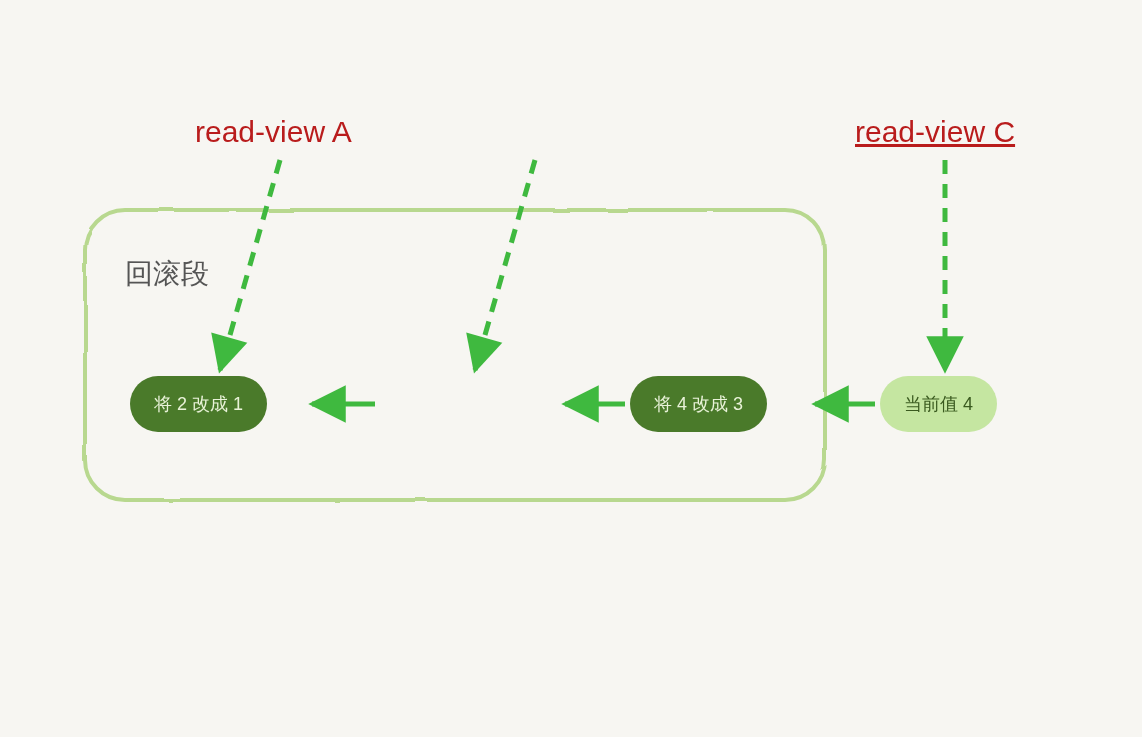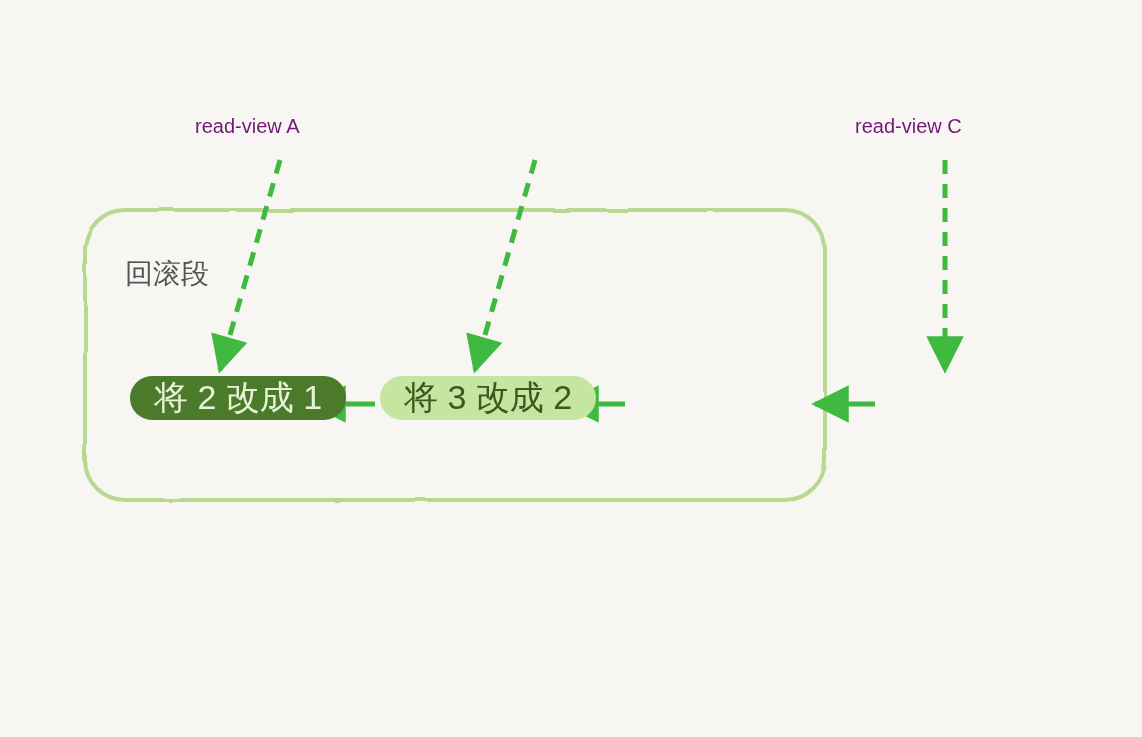--- a/index.html
+++ b/index.html
@@ -10,39 +10,39 @@
     position: relative;
     font-family: "Comic Sans MS", "Segoe Script", cursive, sans-serif;
     overflow: hidden;
   }
   .canvas {
     position: absolute;
     inset: 0;
   }
   .label {
     position: absolute;
-    font-size: 20px;
-    color: #701a75;
+    font-size: 30px;
+    color: #b91c1c;
     font-weight: 500;
     white-space: nowrap;
   }
   .section-label {
     position: absolute;
     font-size: 28px;
     color: #555;
     font-weight: 400;
   }
   .node {
     position: absolute;
-    height: 44px;
+    height: 56px;
     border-radius: 28px;
     display: flex;
     align-items: center;
     justify-content: center;
-    font-size: 34px;
+    font-size: 18px;
     padding: 0 24px;
     white-space: nowrap;
     font-weight: 500;
   }
   .node.dark {
     background: #4a7a2a;
     color: #e8f2d8;
   }
   .node.light {
     background: #c5e6a1;
@@ -77,20 +77,21 @@
     <line x1="280" y1="160" x2="220" y2="370" stroke="#3fb93f" stroke-width="5" stroke-dasharray="14 10" marker-end="url(#arrow-green)"></line>
     <line x1="535" y1="160" x2="475" y2="370" stroke="#3fb93f" stroke-width="5" stroke-dasharray="14 10" marker-end="url(#arrow-green)"></line>
     <line x1="945" y1="160" x2="945" y2="370" stroke="#3fb93f" stroke-width="5" stroke-dasharray="14 10" marker-end="url(#arrow-green)"></line>
 
     <line x1="375" y1="404" x2="312" y2="404" stroke="#3fb93f" stroke-width="5" marker-end="url(#arrow-green)"></line>
     <line x1="625" y1="404" x2="565" y2="404" stroke="#3fb93f" stroke-width="5" marker-end="url(#arrow-green)"></line>
     <line x1="875" y1="404" x2="815" y2="404" stroke="#3fb93f" stroke-width="5" marker-end="url(#arrow-green)"></line>
   </svg>
 
   <div class="label" style="left:195px; top:115px;">read-view A</div>
-  <div class="label" style="left:855px; top:115px;">read-view C</div>
+  <div class="label" style="left:855px; top:115px;text-decoration:underline;">read-view C</div>
 
   <div class="section-label" style="left:125px; top:255px;text-align:center;">回滚段</div>
 
   <div class="node dark" style="left:130px; top:376px;">将 2 改成 1</div>
-  <div class="node light" style="left:380px; top:376px;">将 3 改成 2</div>
+  <div class="node dark" style="left:630px; top:376px;">将 4 改成 3</div>
+  <div class="node light" style="left:880px; top:376px;">当前值 4</div>
 
 </div>
 
 </body></html>

